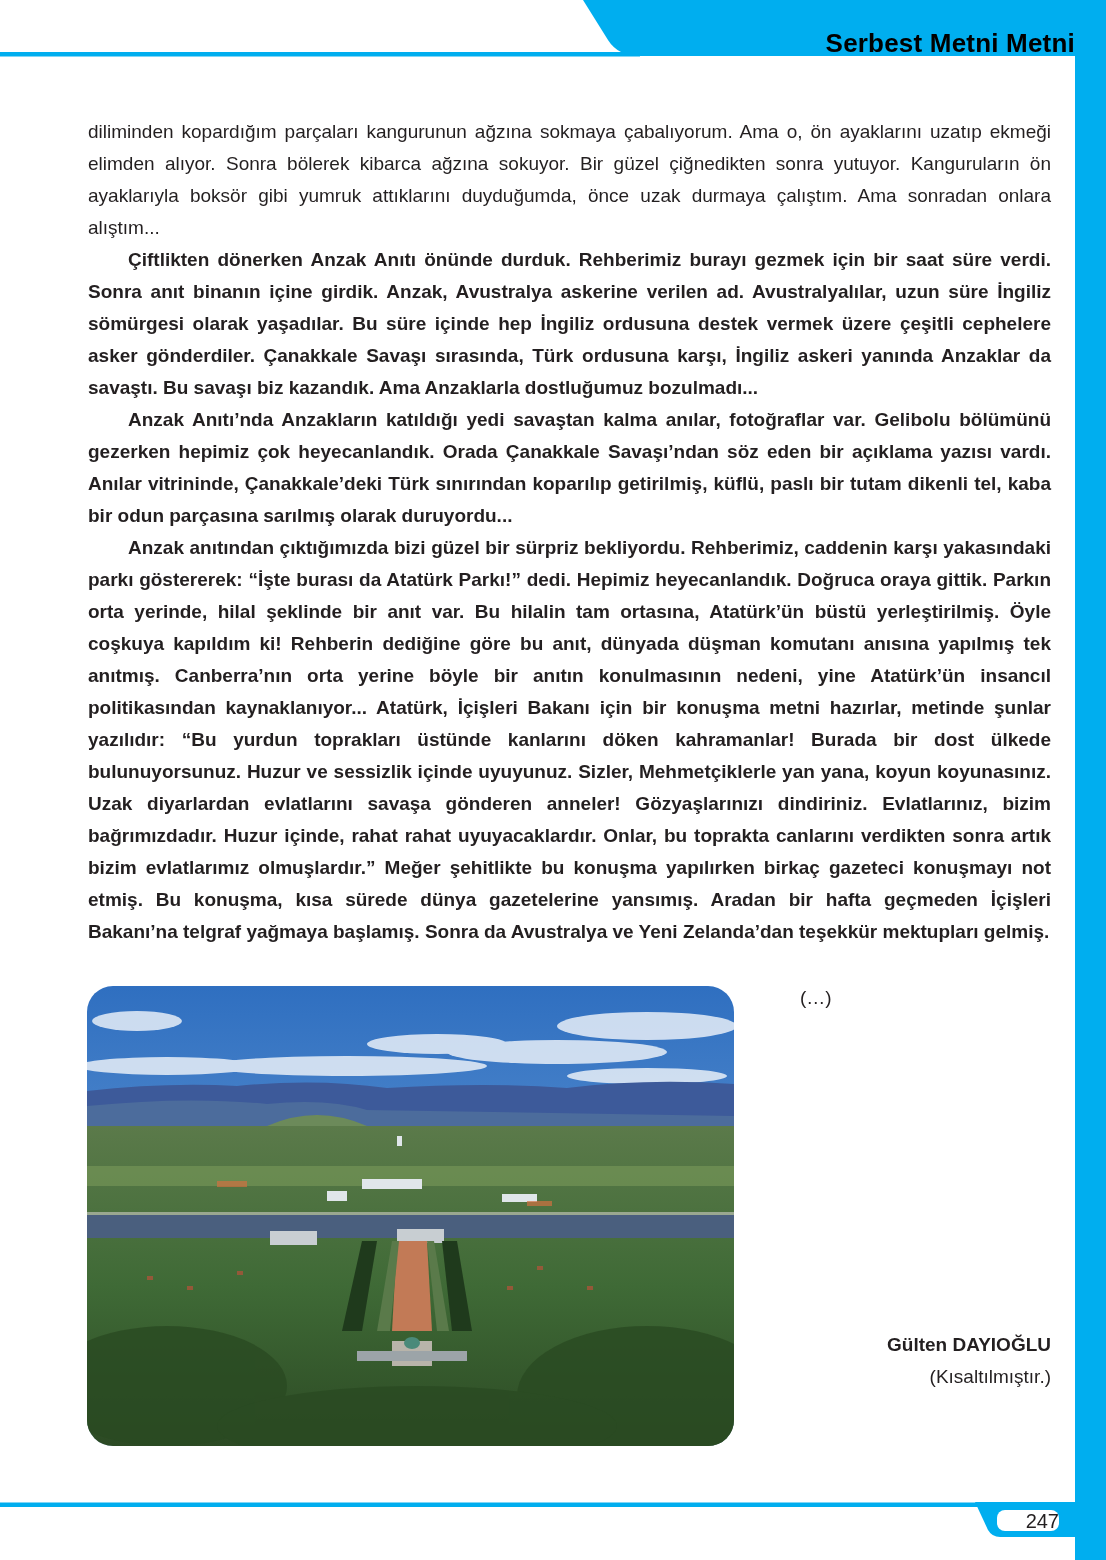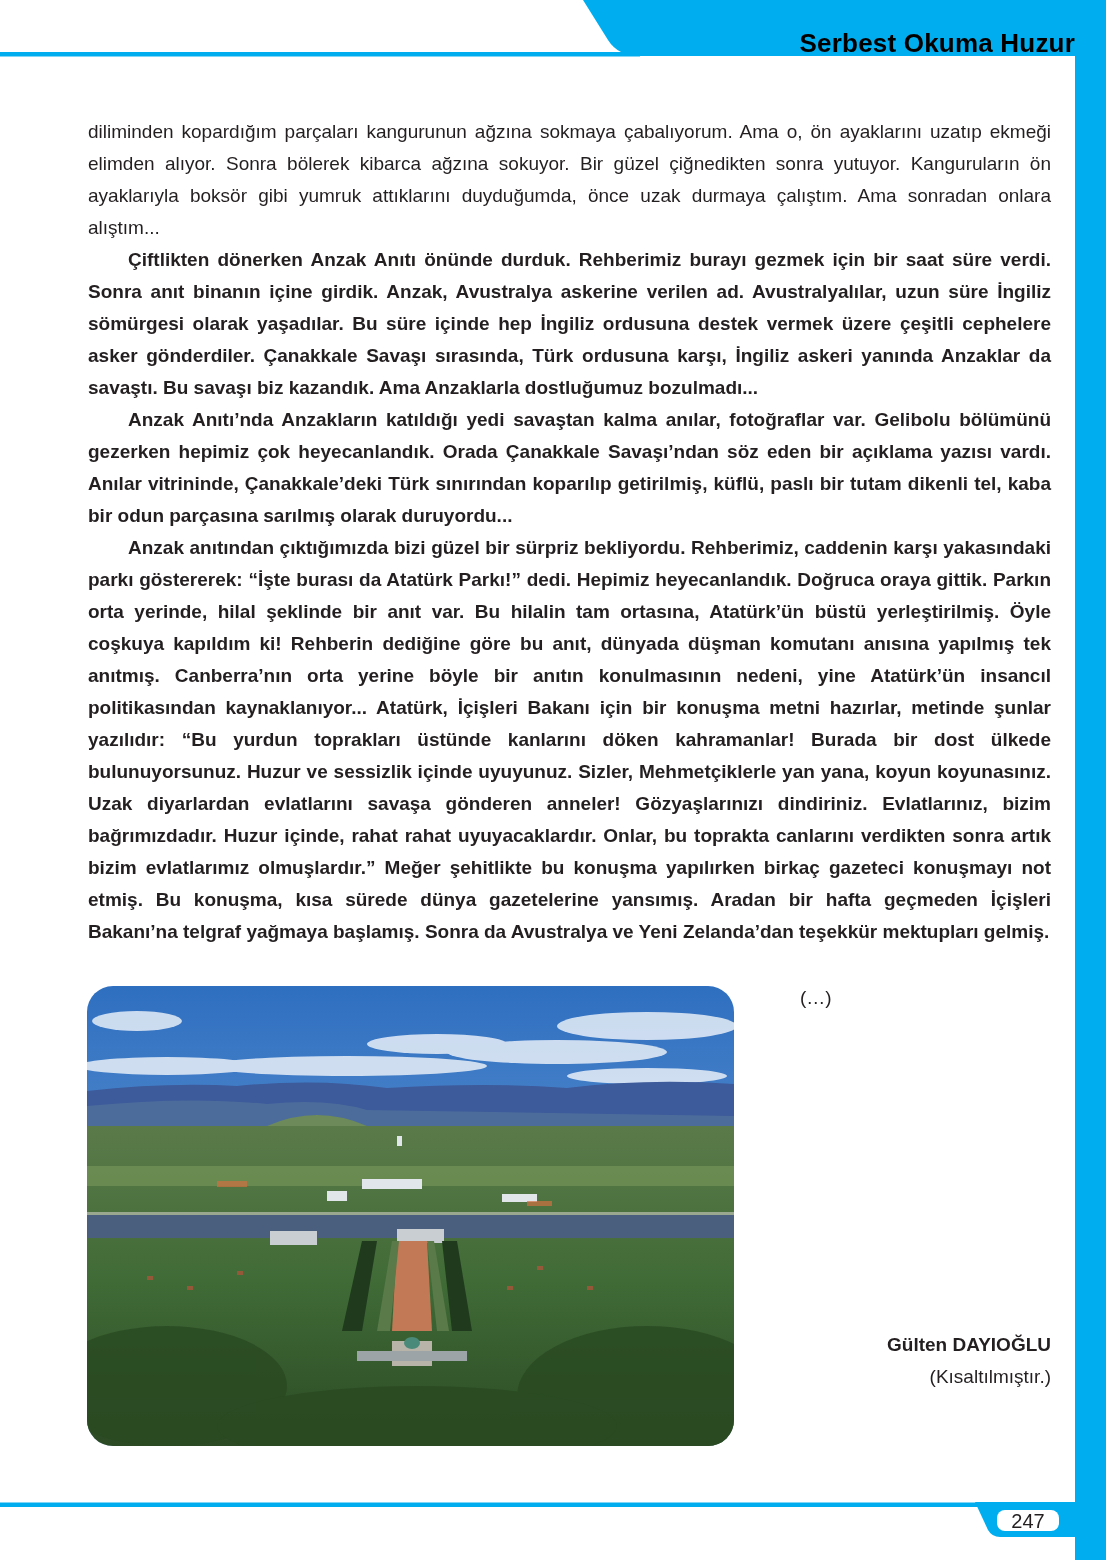--- a/index.html
+++ b/index.html
@@ -14,21 +14,21 @@
   .header-tab { position: absolute; left: 0; top: 0; width: 1106px; height: 60px; }
   .header-title {
     position: absolute; right: 31px; top: 28px; font-weight: bold; font-size: 26px;
     color: #000; letter-spacing: 0.2px; white-space: nowrap;
   }
   .right-bar { position: absolute; left: 1075px; top: 0; width: 31px; height: 1560px; background: #00aeef; }
   .footer-line { position: absolute; left: 0; top: 1502px; width: 1106px; height: 4px; background: #00aeef; border-top: 1px solid #7fd6f7; }
   .footer-tab { position: absolute; left: 0; top: 1500px; width: 1106px; height: 40px; }
   .page-number {
     position: absolute; left: 997px; top: 1510px; width: 62px; height: 21px; background: #fff;
-    border-radius: 8px; font-size: 20px; text-align: center; line-height: 22px; color: #231f20;
+    border-radius: 8px; font-size: 20px; text-align: right; line-height: 22px; color: #231f20;
   }
   .text-block {
     position: absolute; left: 88px; top: 116px; width: 963px;
     font-size: 19px; line-height: 32px; text-align: justify;
   }
   .text-block p { margin: 0; }
   .text-block p.indent { text-indent: 40px; font-weight: bold; }
   .photo {
     position: absolute; left: 87px; top: 986px; width: 647px; height: 460px;
     border-radius: 26px; overflow: hidden;
@@ -42,21 +42,21 @@
   .source { position: absolute; right: 55px; top: 1366px; font-size: 19px; }
 </style>
 </head>
 <body>
 
 <div class="header-line"></div>
 <svg class="header-tab" viewBox="0 0 1106 60" width="1106" height="60">
   <path d="M583 0 L1106 0 L1106 56 L640 56 Q618 56 608 40 Z" fill="#00aeef"></path>
 </svg>
 <div class="right-bar"></div>
-<div class="header-title">Serbest Okuma Huzur</div>
+<div class="header-title">Serbest Metni Metni</div>
 
 <div class="text-block">
   <p>diliminden kopardığım parçaları kangurunun ağzına sokmaya çabalıyorum. Ama o, ön ayaklarını uzatıp ekmeği elimden alıyor. Sonra bölerek kibarca ağzına sokuyor. Bir güzel çiğnedikten sonra yutuyor. Kanguruların ön ayaklarıyla boksör gibi yumruk attıklarını duyduğumda, önce uzak durmaya çalıştım. Ama sonradan onlara alıştım...</p>
   <p class="indent">Çiftlikten dönerken Anzak Anıtı önünde durduk. Rehberimiz burayı gezmek için bir saat süre verdi. Sonra anıt binanın içine girdik. Anzak, Avustralya askerine verilen ad. Avustralyalılar, uzun süre İngiliz sömürgesi olarak yaşadılar. Bu süre içinde hep İngiliz ordusuna destek vermek üzere çeşitli cephelere asker gönderdiler. Çanakkale Savaşı sırasında, Türk ordusuna karşı, İngiliz askeri yanında Anzaklar da savaştı. Bu savaşı biz kazandık. Ama Anzaklarla dostluğumuz bozulmadı...</p>
   <p class="indent">Anzak Anıtı’nda Anzakların katıldığı yedi savaştan kalma anılar, fotoğraflar var. Gelibolu bölümünü gezerken hepimiz çok heyecanlandık. Orada Çanakkale Savaşı’ndan söz eden bir açıklama yazısı vardı. Anılar vitrininde, Çanakkale’deki Türk sınırından koparılıp getirilmiş, küflü, paslı bir tutam dikenli tel, kaba bir odun parçasına sarılmış olarak duruyordu...</p>
   <p class="indent">Anzak anıtından çıktığımızda bizi güzel bir sürpriz bekliyordu. Rehberimiz, caddenin karşı yakasındaki parkı göstererek: “İşte burası da Atatürk Parkı!” dedi. Hepimiz heyecanlandık. Doğruca oraya gittik. Parkın orta yerinde, hilal şeklinde bir anıt var. Bu hilalin tam ortasına, Atatürk’ün büstü yerleştirilmiş. Öyle coşkuya kapıldım ki! Rehberin dediğine göre bu anıt, dünyada düşman komutanı anısına yapılmış tek anıtmış. Canberra’nın orta yerine böyle bir anıtın konulmasının nedeni, yine Atatürk’ün insancıl politikasından kaynaklanıyor... Atatürk, İçişleri Bakanı için bir konuşma metni hazırlar, metinde şunlar yazılıdır: “Bu yurdun toprakları üstünde kanlarını döken kahramanlar! Burada bir dost ülkede bulunuyorsunuz. Huzur ve sessizlik içinde uyuyunuz. Sizler, Mehmetçiklerle yan yana, koyun koyunasınız. Uzak diyarlardan evlatlarını savaşa gönderen anneler! Gözyaşlarınızı dindiriniz. Evlatlarınız, bizim bağrımızdadır. Huzur içinde, rahat rahat uyuyacaklardır. Onlar, bu toprakta canlarını verdikten sonra artık bizim evlatlarımız olmuşlardır.” Meğer şehitlikte bu konuşma yapılırken birkaç gazeteci konuşmayı not etmiş. Bu konuşma, kısa sürede dünya gazetelerine yansımış. Aradan bir hafta geçmeden İçişleri Bakanı’na telgraf yağmaya başlamış. Sonra da Avustralya ve Yeni Zelanda’dan teşekkür mektupları gelmiş.</p>
 </div>
 
 <div class="photo">
   <svg viewBox="0 0 647 460" width="647" height="460" preserveAspectRatio="none">

